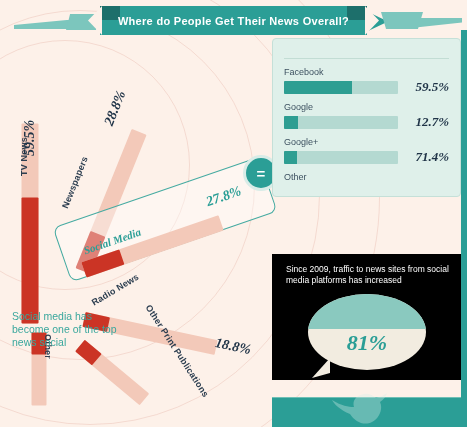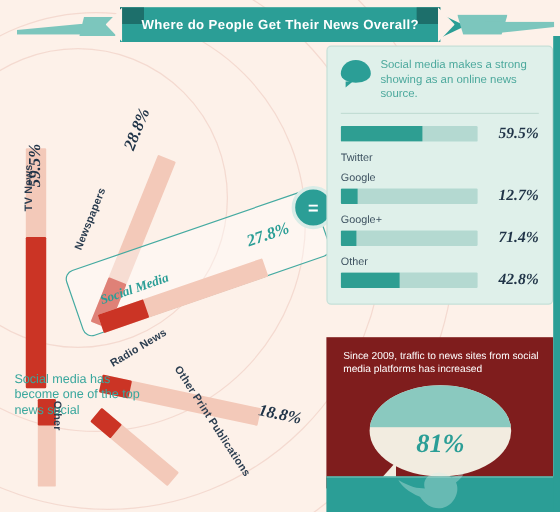--- a/index.html
+++ b/index.html
@@ -133,22 +133,22 @@
     position:relative; overflow:hidden;
   }
   .bar-fill { position:absolute; left:0; top:0; bottom:0; background:#2e9e92; }
   .bar-val {
     flex:0 0 44px; text-align:right; color:#1f3347; font-size:13px;
     font-weight:bold; font-style:italic; font-family:"Liberation Serif", serif;
   }
 
   
   #stat-panel {
-    position:absolute; left:272px; top:281px; width:189px; height:126px;
-    background:#7f1d1d; overflow:hidden;
+    position:absolute; left:272px; top:254px; width:189px; height:126px;
+    background:#000000; overflow:hidden;
   }
   #stat-text {
     position:absolute; left:14px; top:10px; width:164px;
     color:#ffffff; font-size:8.5px; line-height:11px;
   }
   #stat-bubble {
     position:absolute; left:36px; top:40px; width:118px; height:76px;
     border-radius:50%; background:#f2ece0; overflow:hidden;
   }
   #stat-bubble .top-half {
@@ -244,37 +244,33 @@
 
     <div id="left-caption">Social media has become one of the top news social</div>
   </div>
 
   <div id="eq-badge">
     <span>=</span>
   </div>
 
   <div id="right-col">
     <div class="card">
-      <div class="card-head">
-        <div class="bubble-icon"></div>
-        <div class="card-head-text">Social media makes a strong showing as an online news source.</div>
-      </div>
       <div class="divider"></div>
 
       <div class="bar-row">
+        <div class="bar-name">Facebook</div>
         <div class="bar-line">
           <div class="bar-track">
             <div class="bar-fill" style="width:59.5%;"></div>
           </div>
           <div class="bar-val">59.5%</div>
         </div>
       </div>
 
       <div class="bar-row">
-        <div class="bar-name">Twitter</div>
       </div>
 
       <div class="bar-row">
         <div class="bar-name">Google</div>
         <div class="bar-line">
           <div class="bar-track">
             <div class="bar-fill" style="width:12.7%;"></div>
           </div>
           <div class="bar-val">12.7%</div>
         </div>
@@ -285,26 +281,20 @@
         <div class="bar-line">
           <div class="bar-track">
             <div class="bar-fill" style="width:11.6%;"></div>
           </div>
           <div class="bar-val">71.4%</div>
         </div>
       </div>
 
       <div class="bar-row">
         <div class="bar-name">Other</div>
-        <div class="bar-line">
-          <div class="bar-track">
-            <div class="bar-fill" style="width:42.8%;"></div>
-          </div>
-          <div class="bar-val">42.8%</div>
-        </div>
       </div>
     </div>
   </div>
 
   <div id="stat-panel">
     <div id="stat-text">Since 2009, traffic to news sites from social media platforms has increased</div>
     <div id="stat-bubble">
       <div class="top-half"></div>
     </div>
     <div id="stat-bubble-tail"></div>

